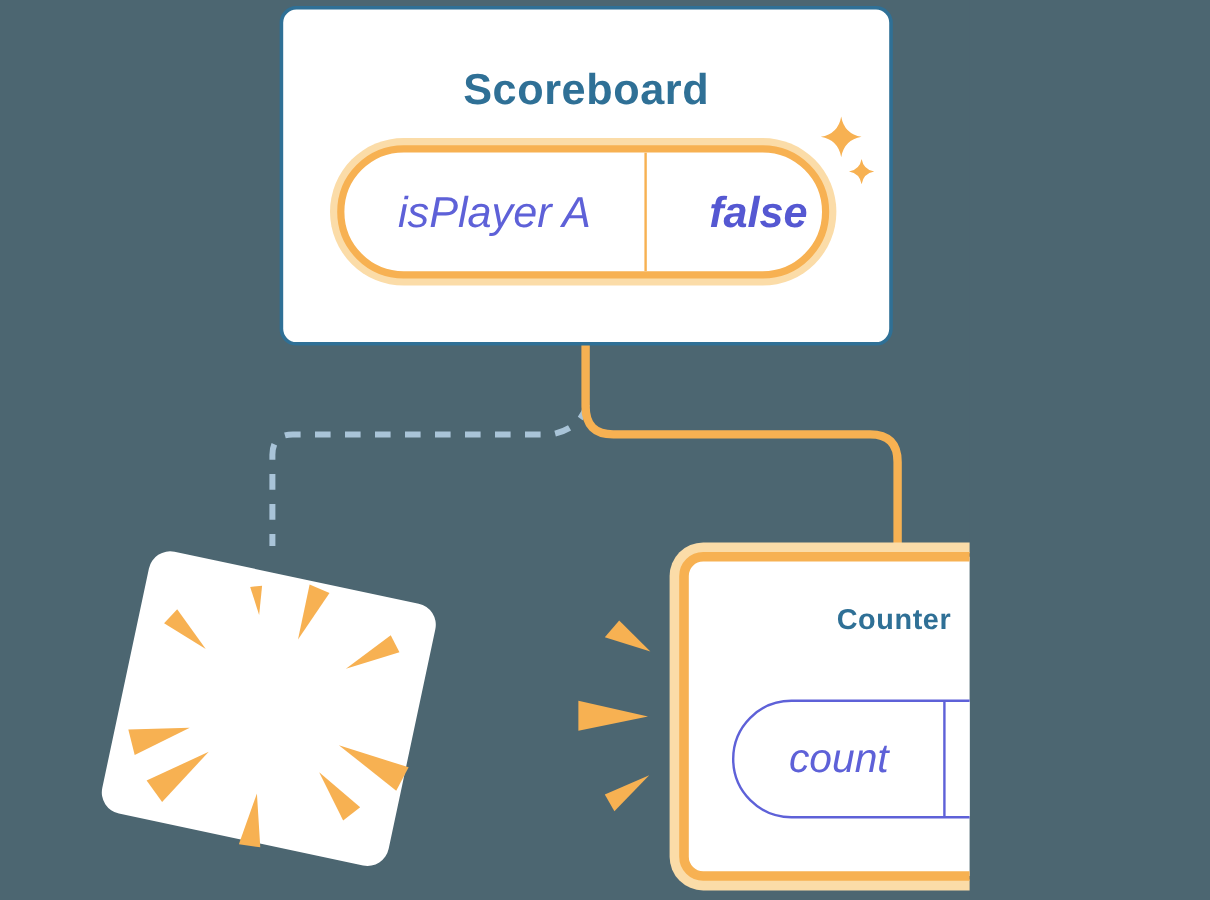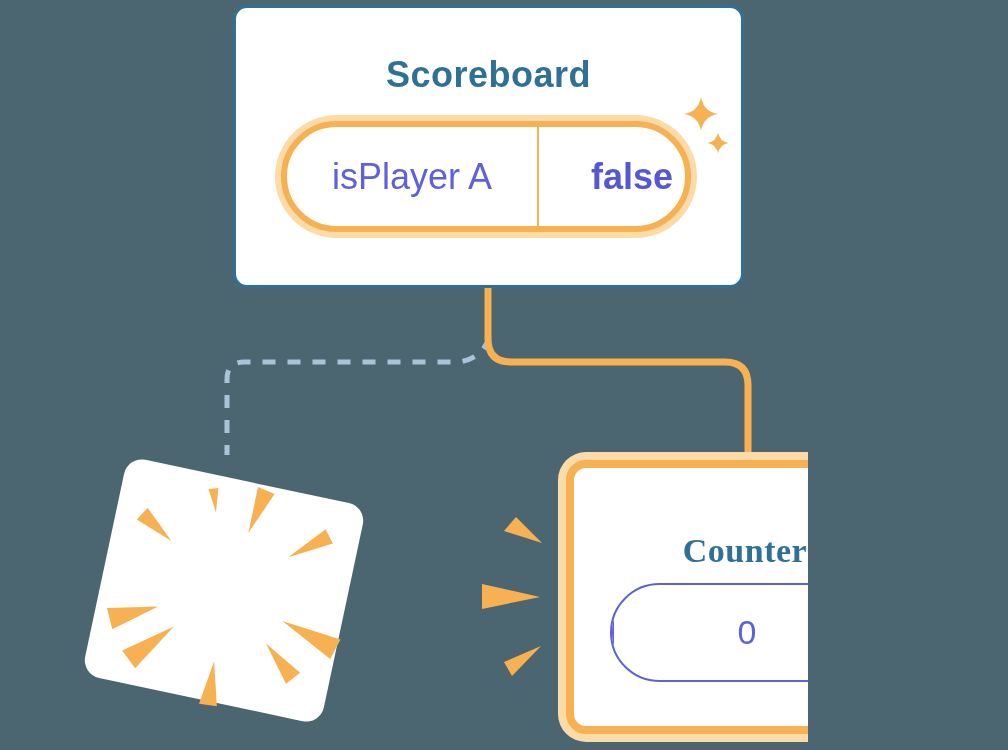--- a/index.html
+++ b/index.html
@@ -40,26 +40,26 @@
   .counter-card{
     position:absolute;left:566px;top:460px;width:358px;height:274px;
     background:var(--white);border:8px solid var(--orange);border-radius:20px;
     box-shadow:0 0 0 8px var(--orange-light);z-index:3;
   }
   .card-title{
     position:absolute;left:0;width:100%;text-align:center;
     color:var(--blue);font-weight:600;letter-spacing:.5px;
   }
   .scoreboard-card .card-title{top:46px;font-size:36px;}
-  .counter-card .card-title{top:64px;font-size:34px;font-family:Liberation Serif, serif;}
+  .counter-card .card-title{top:35px;font-size:24px;}
 
   
   .state-pill{
     position:absolute;display:flex;align-items:stretch;background:var(--white);
-    border-radius:999px;overflow:hidden;
+    border-radius:999px;overflow:hidden;font-style:italic;
   }
   .pill-scoreboard{
     left:45px;top:113px;width:410px;height:111px;
     border:6px solid var(--orange);box-shadow:0 0 0 6px var(--orange-light);
   }
   .pill-counter{
     left:36px;top:115px;width:272px;height:99px;
     border:2px solid var(--purple);
   }
   .pill-name,.pill-value{
@@ -103,20 +103,21 @@
     <div class="state-pill pill-scoreboard">
       <div class="pill-name">isPlayer A</div>
       <div class="pill-divider divider-orange"></div>
       <div class="pill-value">false</div>
     </div>
   </div>
 
   <div class="counter-card">
     <div class="card-title">Counter</div>
     <div class="state-pill pill-counter">
+      <div class="pill-name">count</div>
       <div class="pill-divider divider-purple"></div>
       <div class="pill-value">0</div>
     </div>
   </div>
 
   <svg class="layer layer-deco" viewBox="0 0 1008 750">
     <g>
       <path class="spark" d="M701 97 Q703.5 111.5 718 114 Q703.5 116.5 701 131 Q698.5 116.5 684 114 Q698.5 111.5 701 97 Z"></path>
       <path class="spark" d="M718 132.5 Q719.6 141.4 728.5 143 Q719.6 144.6 718 153.5 Q716.4 144.6 707.5 143 Q716.4 141.4 718 132.5 Z"></path>
     </g>

